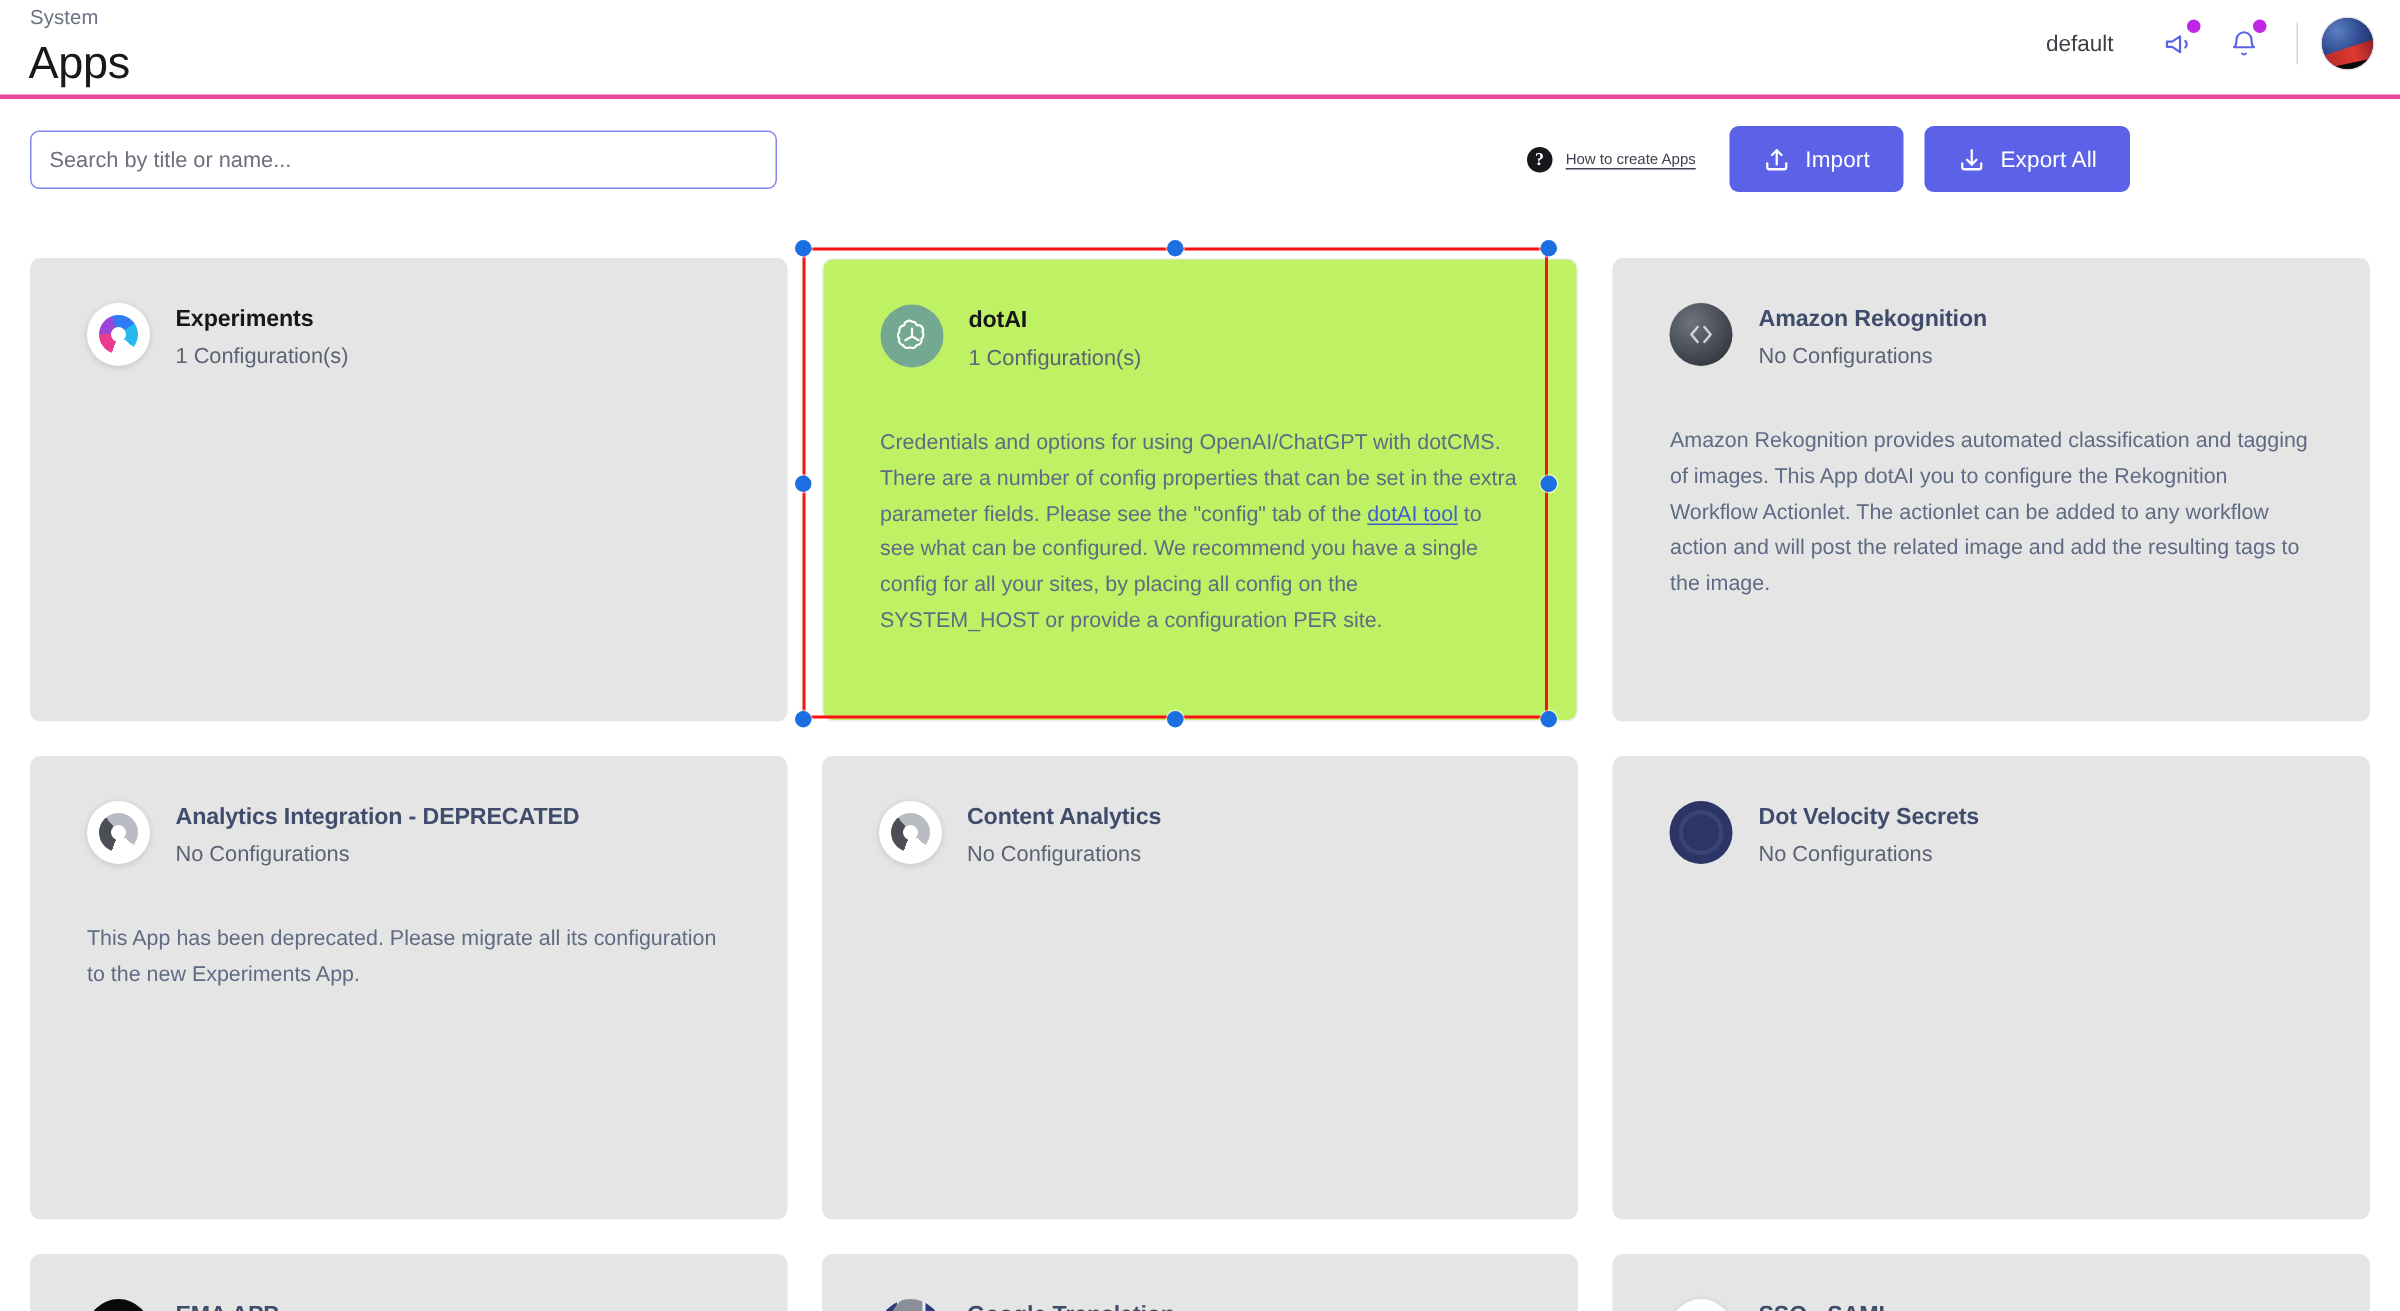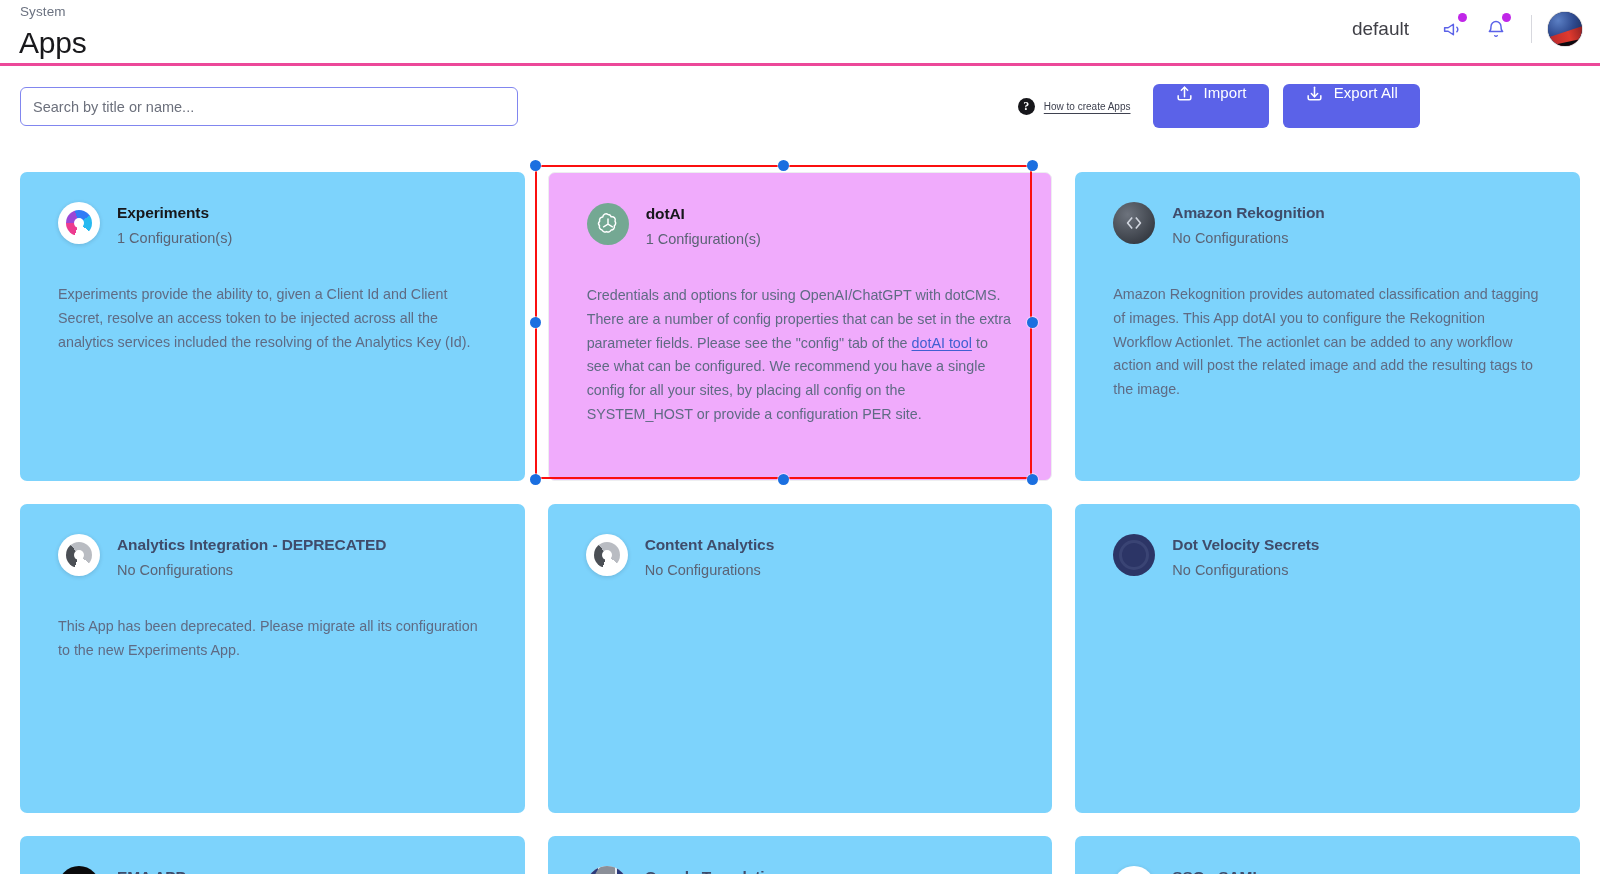--- a/index.html
+++ b/index.html
@@ -23,21 +23,21 @@
   }
   .page-title {
     position: absolute; left: 19px; top: 26px;
     font-size: 30px; font-weight: 400; color: #19191c; letter-spacing: -.2px;
   }
   .top-right {
     position: absolute; right: 18px; top: 0; height: 58px;
     display: flex; align-items: center; gap: 0;
   }
   .default-label {
-    font-size: 19px; color: #3f3f46; margin-right: 26px;
+    font-size: 15px; color: #3f3f46; margin-right: 26px;
   }
   .ibtn {
     position: relative; width: 34px; height: 34px;
     display: flex; align-items: center; justify-content: center;
     margin-right: 10px; cursor: pointer;
   }
   .ibtn svg { display: block; }
   .dot-badge {
     position: absolute; top: 1px; right: 2px;
     width: 9px; height: 9px; border-radius: 50%;
@@ -94,21 +94,21 @@
     width: 17px; height: 17px; border-radius: 50%;
     background: #17171b; color: #fff;
     font-size: 12px; font-weight: 700; line-height: 17px; text-align: center;
     font-family: "Liberation Serif", serif;
   }
   .help-text {
     font-size: 10px; color: #3f4css; color: #3f4250;
     text-decoration: underline; text-underline-offset: 2.5px;
   }
   .btn {
-    display: flex; justify-content: center; gap: 10px;
+    display: flex; align-items: center; justify-content: center; gap: 10px;
     height: 44px; padding: 0 22px;
     background: #5b62e8; color: #fff;
     border: none; border-radius: 6px; cursor: pointer;
     font-family: "Liberation Sans", sans-serif;
     font-size: 15px; letter-spacing: .1px;
   }
   .btn + .btn { margin-left: 14px; }
   .btn svg { display: block; }
 
   
@@ -117,28 +117,28 @@
     padding: 24px 20px 0 20px;
     display: grid;
     grid-template-columns: repeat(3, 1fr);
     column-gap: 23px;
     row-gap: 23px;
     grid-auto-rows: 309px;
     align-content: start;
     overflow: hidden;
   }
   .card {
-    background: #7dd3fc;
+    background: #e5e5e5;
     border-radius: 7px;
     padding: 30px 38px 26px 38px;
     position: relative;
     cursor: pointer;
     overflow: hidden;
   }
-  .card.white { background: #f0abfc; border: 1px solid #edeef0; }
+  .card.white { background: #bef264; border: 1px solid #edeef0; }
   .card-head { display: flex; align-items: flex-start; gap: 17px; }
   .card-icon {
     width: 42px; height: 42px; border-radius: 50%;
     flex: 0 0 42px;
     display: flex; align-items: center; justify-content: center;
     box-shadow: 0 1px 4px rgba(24,28,44,.16);
     position: relative; overflow: hidden;
     background: #fff;
   }
   .card-head-text { padding-top: 1px; }
@@ -271,21 +271,20 @@
     <div class="card">
       <div class="card-head">
         <span class="card-icon">
           <span class="ring color"></span>
         </span>
         <div class="card-head-text">
           <div class="card-title dark">Experiments</div>
           <div class="card-sub">1 Configuration(s)</div>
         </div>
       </div>
-      <div class="card-desc"><span>Experiments provide the ability to, given a Client Id and Client Secret, resolve an access token to be injected across all the analytics services included the resolving of the Analytics Key (Id).</span></div>
     </div>
     <div class="card white">
       <div class="card-head">
         <span class="openai-icon">
           <svg width="26" height="26" viewBox="0 0 24 24" fill="none" stroke="#ffffff" stroke-width="1.35" stroke-linecap="round" stroke-linejoin="round">
             <path d="M12 3.2a3 3 0 0 1 2.9 2.2 3 3 0 0 1 3.6 4.1 3 3 0 0 1-.7 4.2 3 3 0 0 1-2.9 3.9 3 3 0 0 1-4.2 1.4 3 3 0 0 1-4.2-1.4 3 3 0 0 1-2.3-4 3 3 0 0 1 .1-4.2 3 3 0 0 1 2.9-3.9A3 3 0 0 1 12 3.2z"></path>
             <path d="M12 7.4v4.8l4.1 2.4M12 12.2 7.9 14.6M12 12.2V7.4"></path>
           </svg>
         </span>
         <div class="card-head-text">

